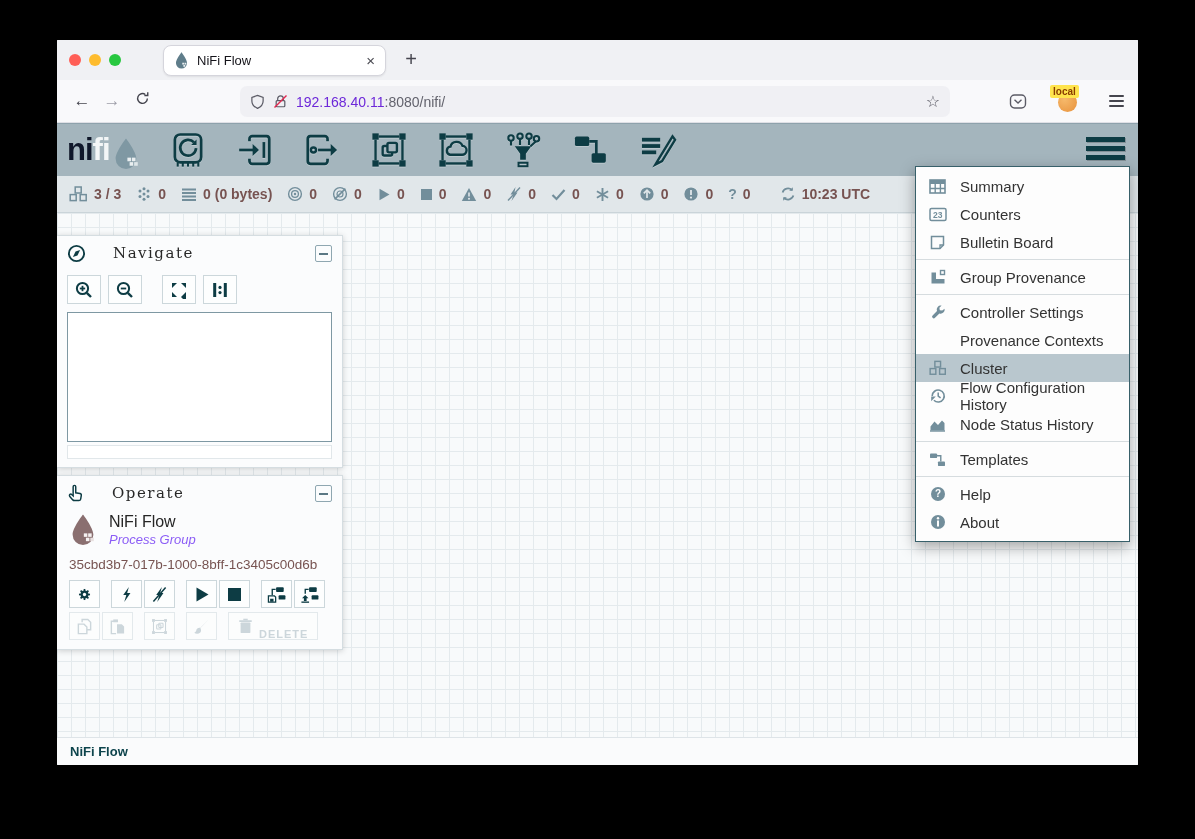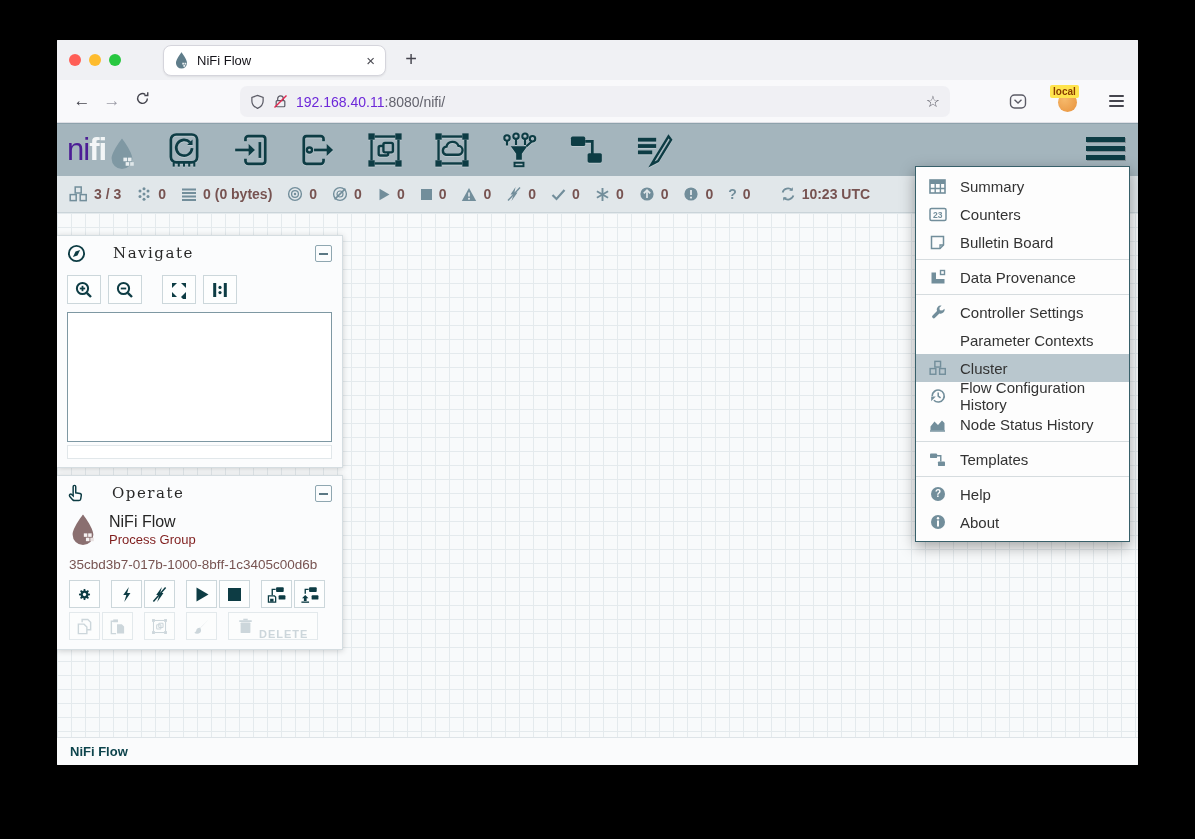--- a/index.html
+++ b/index.html
@@ -29,21 +29,21 @@
   .nav-right { position:absolute; right:14px; top:0; height:42px; display:flex; align-items:center; gap:29px; }
   .avatar-wrap { position:relative; width:24px; height:24px; }
   .avatar { position:absolute; left:2px; top:4px; width:19px; height:19px; border-radius:50%; background:radial-gradient(circle at 35% 35%, #f6b96b, #e8923c); }
   .container-badge { position:absolute; left:-6px; top:-4px; background:#ffe44d; color:#8a3d00; font-size:10px; font-weight:bold; padding:0 3px; border-radius:2px; line-height:13px; }
   .ff-burger { display:flex; flex-direction:column; gap:3px; }
   .ff-burger span{ display:block; width:15px; height:2px; background:#45454e; border-radius:1px; }
 
   
   .nifi-header { position:relative; height:53px; background:#a4b5bd; display:flex; align-items:center; border-top:1px solid #8ea2ac; }
   .logo { display:flex; align-items:flex-end; margin-left:10px; }
-  .logo-ni { font-size:31px; font-weight:normal; color:#4c1d95; letter-spacing:-1px; line-height:40px; }
+  .logo-ni { font-size:31px; font-weight:bold; color:#0f172a; letter-spacing:-1px; line-height:40px; }
   .logo-fi { font-size:31px; font-weight:bold; color:#f3f6f7; letter-spacing:-1px; line-height:40px; }
   .component-toolbar { display:flex; align-items:center; gap:23px; margin-left:26px; }
   .tool { width:44px; height:40px; display:flex; align-items:center; justify-content:center; cursor:grab; }
   .tool svg { filter:drop-shadow(0 1px 0 rgba(255,255,255,.25)); }
   .global-menu-btn { position:absolute; right:13px; top:13px; width:39px; cursor:pointer; }
   .global-menu-btn span { display:block; height:5px; margin-bottom:4px; background:#0d3c44; box-shadow:1px 1px 0 rgba(0,0,0,.2); }
 
   
   .statusbar { height:37px; background:#e1e7ea; border-bottom:1px solid #cad4d9; display:flex; align-items:center; padding:0 12px; gap:15px; }
   .sitem { display:flex; align-items:center; gap:6px; }
@@ -65,21 +65,21 @@
   .navigate { top:22px; height:233px; }
   .nav-btn-row { display:flex; gap:7px; padding:5px 10px 0; }
   .sq-btn { width:34px; height:29px; background:#fdfefe; border:1px solid #ccd7db; display:flex; align-items:center; justify-content:center; cursor:pointer; }
   .nav-btn-row .gap { width:6px; }
   .birdseye { margin:8px 10px 0; height:130px; background:#fff; border:1px solid #7e98a3; cursor:pointer; }
   .birdseye-footer { margin:3px 10px 0; height:14px; background:#fff; border:1px solid #e1e7ea; }
 
   .operate { top:262px; height:175px; }
   .flow-row { display:flex; align-items:center; gap:12px; padding:2px 12px 0; }
   .flow-name { font-size:16px; color:#262626; }
-  .flow-type { font-size:13px; color:#7f1d1d; margin-top:1px; }
+  .flow-type { font-size:13px; color:#8b5cf6; margin-top:1px;font-style:italic; }
   .flow-id { padding:9px 12px 8px; font-size:13.5px; color:#775351; white-space:nowrap; }
   .obtn-row { display:flex; padding:0 12px; margin-bottom:4px; }
   .obtn { width:31px; height:28px; background:#fdfefe; border:1px solid #ccd7db; display:flex; align-items:center; justify-content:center; cursor:pointer; margin-right:2px; }
   .obtn.gapL { margin-left:9px; }
   .obtn.disabled { border-color:#e3e9ec; background:#fcfdfd; cursor:default; }
   .delete-btn { width:auto; padding:0 9px; gap:6px; }
   .delete-label { font-size:11px; font-weight:bold; letter-spacing:1px; color:#ccd6db;margin-top:16px; }
 
   
   .breadcrumb { height:28px; background:#fafbfc; border-top:1px solid #dee4e8; display:flex; align-items:center; padding:0 13px; }
@@ -616,34 +616,34 @@
       <span>Bulletin Board</span>
     </div>
     <div class="mdivider"></div>
     <div class="mitem">
       <span class="micon">
         <svg width="16" height="16" viewBox="0 0 16 16">
               <path d="M1.5 14.5V3.5h4.5v6.5h8.5v4.5z" fill="#728e9b"></path>
               <rect x="10.5" y="1.5" width="4" height="4" fill="none" stroke="#728e9b" stroke-width="1.4"></rect>
             </svg>
       </span>
-      <span>Data Provenance</span>
+      <span>Group Provenance</span>
     </div>
     <div class="mdivider"></div>
     <div class="mitem">
       <span class="micon">
         <svg width="16" height="16" viewBox="0 0 16 16">
               <path d="M14.6 4.8a4 4 0 0 1-5.2 4.6L5 13.8a1.7 1.7 0 0 1-2.4 0 1.7 1.7 0 0 1 0-2.4l4.4-4.4A4 4 0 0 1 11.6 1.6L9.4 3.8l.4 2.4 2.4.4z" fill="#728e9b"></path>
             </svg>
       </span>
       <span>Controller Settings</span>
     </div>
     <div class="mitem">
       <span class="micon empty"></span>
-      <span>Parameter Contexts</span>
+      <span>Provenance Contexts</span>
     </div>
     <div class="mitem active">
       <span class="micon">
         <svg width="18" height="16" viewBox="0 0 19 16">
               <g fill="none" stroke="#728e9b" stroke-width="1.5">
                 <rect x="6.2" y="1" width="6" height="6"></rect>
                 <rect x="1.2" y="8.6" width="6" height="6"></rect>
                 <rect x="11.2" y="8.6" width="6" height="6"></rect>
               </g>
             </svg>

